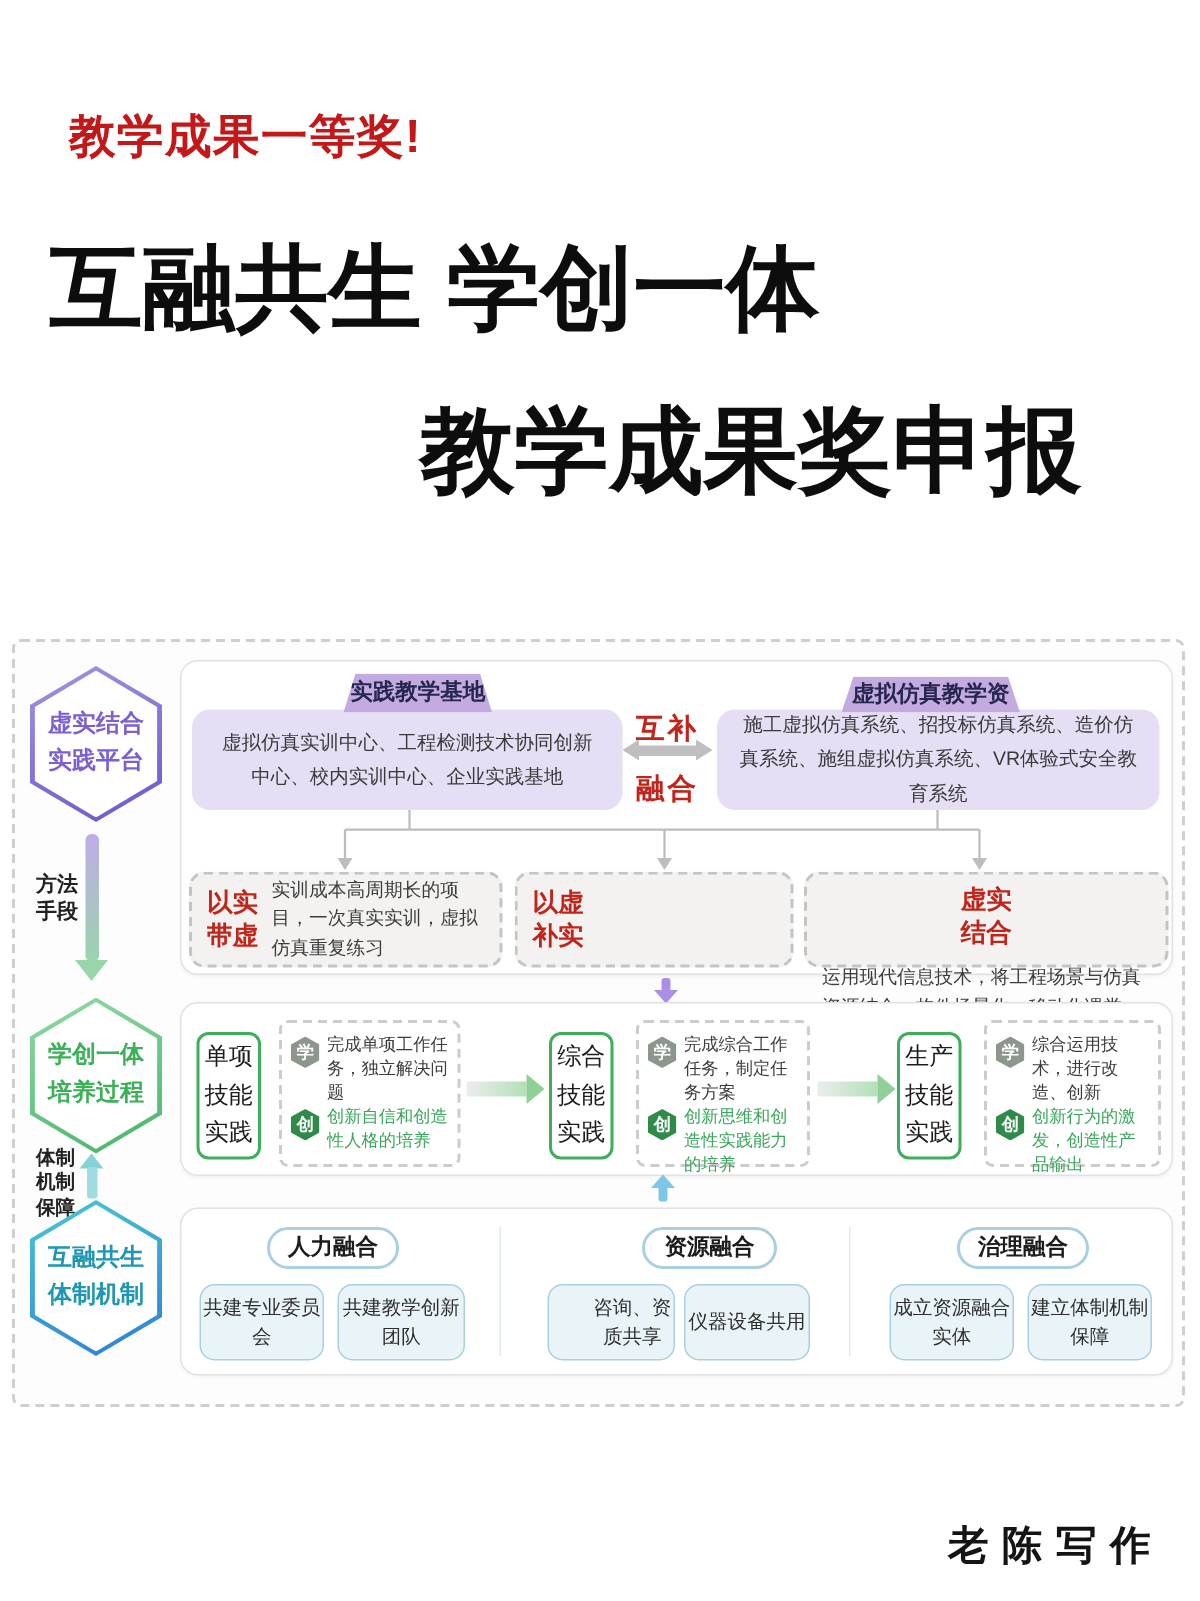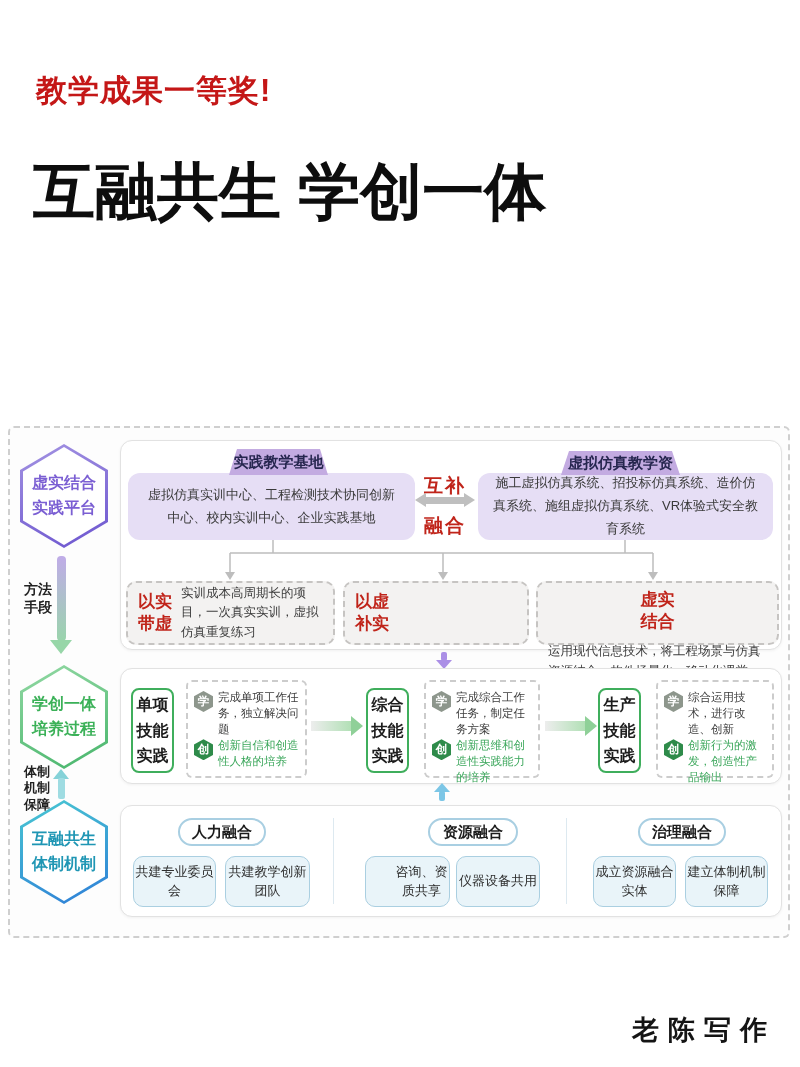--- a/index.html
+++ b/index.html
@@ -1,19 +1,19 @@
 <!DOCTYPE html>
 <html><head>
 <meta charset="utf-8">
 <style>
   * { margin:0; padding:0; box-sizing:border-box; }
   body { background:#ffffff; font-family:"Liberation Sans","DejaVu Sans",sans-serif; }
   .page { position:relative; width:800px; height:1067px; background:#ffffff; overflow:hidden; }
 
-  .badge { position:absolute; left:36px; top:70px; font-size:31px; font-weight:900; color:#c41717; letter-spacing:1px; }
+  .badge { position:absolute; left:46px; top:70px; font-size:31px; font-weight:900; color:#c41717; letter-spacing:1px; }
   .title1 { position:absolute; left:33px; top:150px; font-size:62px; font-weight:900; color:#0d0d0d; letter-spacing:0px; white-space:nowrap; }
   .title2 { position:absolute; left:280px; top:258px; font-size:63px; font-weight:900; color:#0d0d0d; white-space:nowrap; }
   .signature { position:absolute; right:24px; top:1012px; font-family:"DejaVu Serif","Liberation Serif",serif; font-size:27px; font-weight:bold; letter-spacing:9px; color:#141414; }
 
   .diagram { position:absolute; left:8px; top:426px; width:782px; height:512px; border:2px dashed #cfcfcf; border-radius:6px; background:#fdfdfd; }
 
   
   .hex { position:absolute; width:88px; height:104px; }
   .hex-border { position:absolute; inset:0; clip-path:polygon(50% 0,100% 25%,100% 75%,50% 100%,0 75%,0 25%); }
   .hex-inner { position:absolute; inset:3px; clip-path:polygon(50% 0,100% 25%,100% 75%,50% 100%,0 75%,0 25%); background:#fff; display:flex; flex-direction:column; align-items:center; justify-content:center; font-weight:bold; font-size:16px; line-height:1.55; }
@@ -44,21 +44,21 @@
   .dbl-arrow .rtip { position:absolute; right:0; top:0; border-top:7.5px solid transparent; border-bottom:7.5px solid transparent; border-left:11px solid #bfbfbf; }
 
   .info-box { position:absolute; top:140px; height:64px; background:#f3f2f1; border:2px dashed #c6c4c2; border-radius:10px; display:flex; align-items:center; gap:9px; padding:6px 10px; }
   .info-label { flex:0 0 auto; color:#c0241a; font-weight:bold; font-size:17px; line-height:1.3; text-align:center; }
   .info-text { font-size:12.5px; color:#3c3c3c; line-height:1.55; }
 
   .mini-arrow { position:absolute; width:16px; }
   .mini-arrow .stem { position:absolute; left:5px; width:6px; border-radius:2px; }
   .mini-arrow .head { position:absolute; left:0; width:0; height:0; }
 
-  .stage-box { position:absolute; top:19px; width:43px; height:85px; border:2px solid #3fae5c; border-radius:8px; background:#fff; display:flex; flex-direction:column; align-items:center; justify-content:center; font-weight:bold; font-size:16px; line-height:1.6; color:#1c1c1c; }
+  .stage-box { position:absolute; top:19px; width:43px; height:85px; border:2px solid #3fae5c; border-radius:8px; background:#fff; display:flex; flex-direction:column; align-items:center; justify-content:center; font-weight:normal; font-size:16px; line-height:1.6; color:#1c1c1c; }
   .stage-detail { position:absolute; top:11px; height:98px; border:2px dashed #cccccc; border-radius:6px; background:#fff; padding:7px 5px 7px 6px; display:flex; flex-direction:column; justify-content:space-between; }
   .detail-row { display:flex; gap:5px; align-items:flex-start; }
   .badge-hex { flex:0 0 auto; width:19px; height:21px; margin-top:2px; clip-path:polygon(50% 0,100% 25%,100% 75%,50% 100%,0 75%,0 25%); color:#fff; display:flex; align-items:center; justify-content:center; font-size:11.5px; font-weight:bold; }
   .badge-xue { background:#8d968c; }
   .badge-chuang { background:#2e8b4a; }
   .detail-text { font-size:11.5px; line-height:1.4; color:#3c3c3c; }
   .detail-text.green { color:#3aa65a; }
   .flow-arrow { position:absolute; top:47px; width:52px; height:20px; }
   .flow-arrow .bar { position:absolute; left:0; top:5px; width:40px; height:10px; background:linear-gradient(90deg,#ededed,#b2e0b6); }
   .flow-arrow .tip { position:absolute; left:40px; top:0; border-top:10px solid transparent; border-bottom:10px solid transparent; border-left:12px solid #8fd098; }
@@ -67,20 +67,21 @@
   .blue-box { position:absolute; top:50px; height:51px; background:#e9f4f9; border:1.5px solid #aacfe1; border-radius:10px; display:flex; align-items:center; justify-content:center; text-align:center; font-size:13px; color:#2e2e2e; line-height:1.45; }
   .vdivider { position:absolute; top:12px; bottom:12px; width:1px; background:#dde9f0; }
 </style>
 </head>
 <body>
 
 <div class="page">
 
   <div class="badge">教学成果一等奖!</div>
   <div class="title1">互融共生 学创一体</div>
+  <div class="title2">教学成果奖申报</div>
 
   <div class="diagram">
 
     <div class="hex hex1" style="left:10px;top:16px;">
       <div class="hex-border"></div>
       <div class="hex-inner">
         <span>虚实结合</span>
         <span>实践平台</span>
       </div>
     </div>

